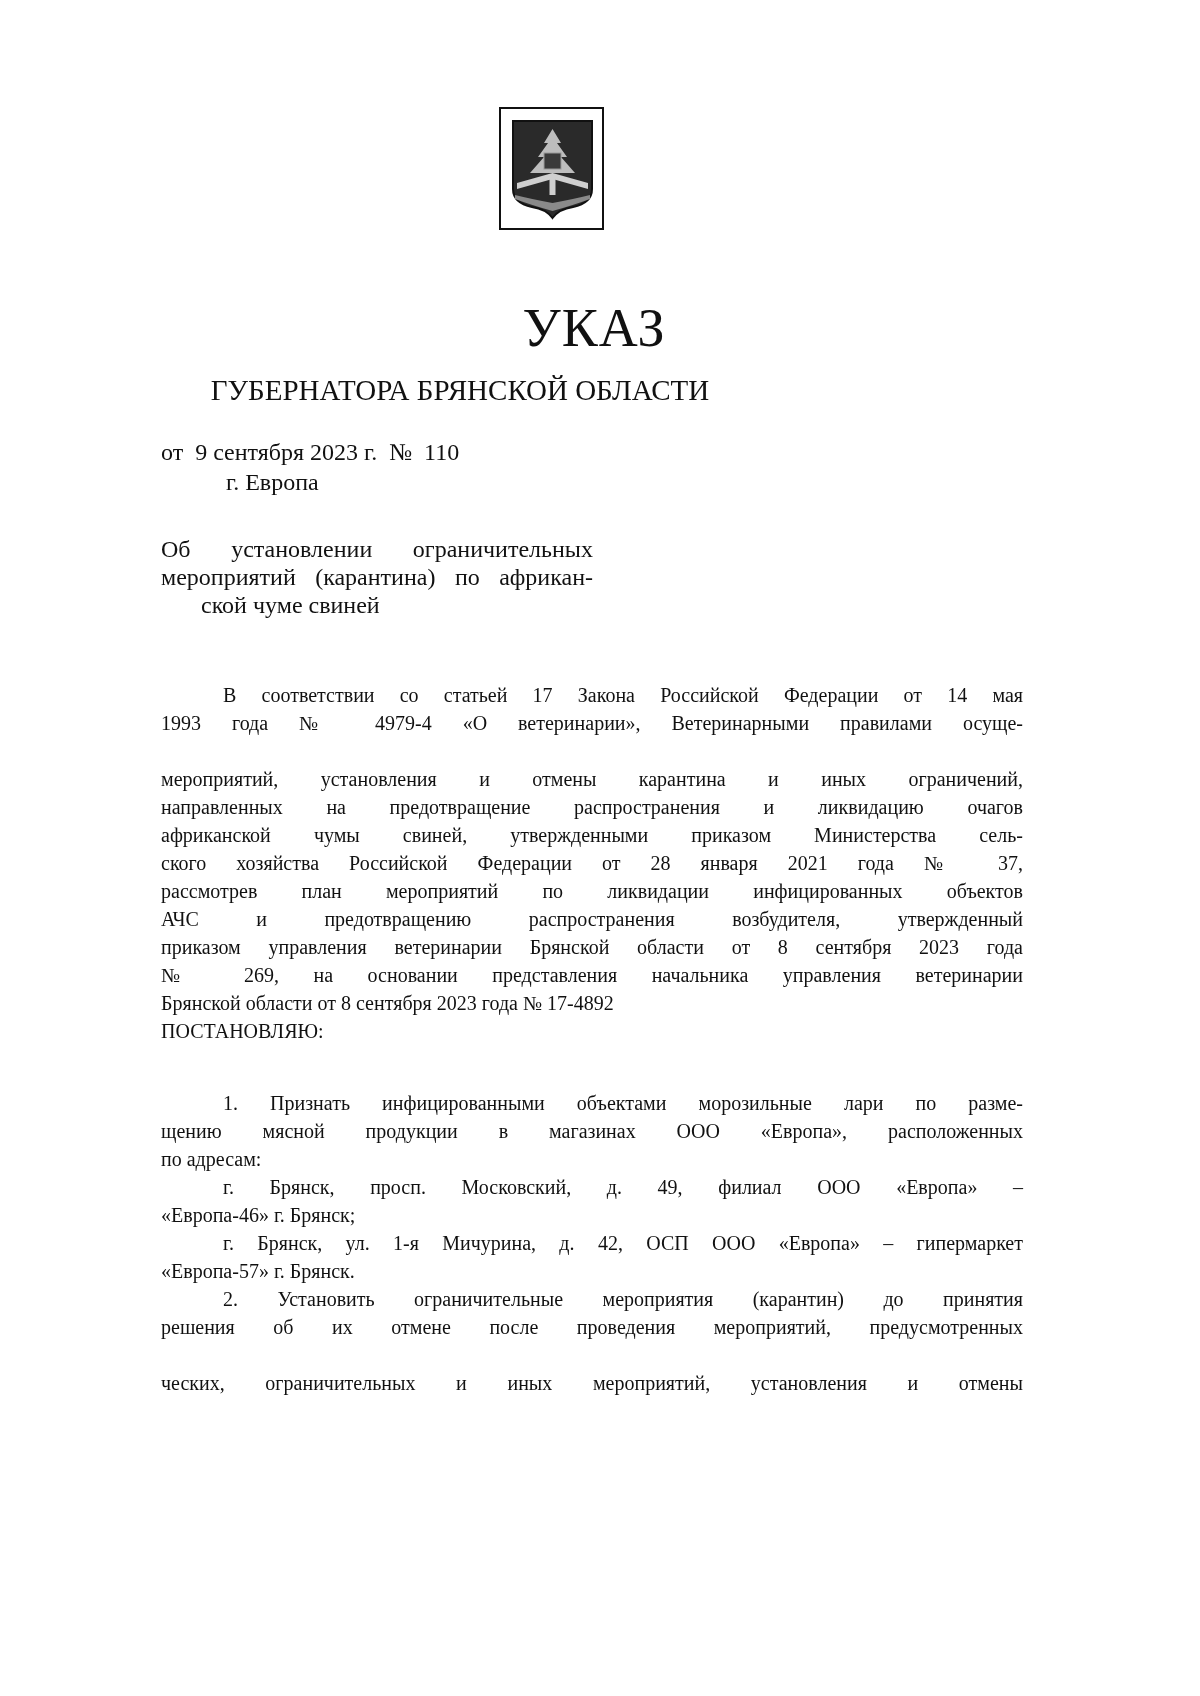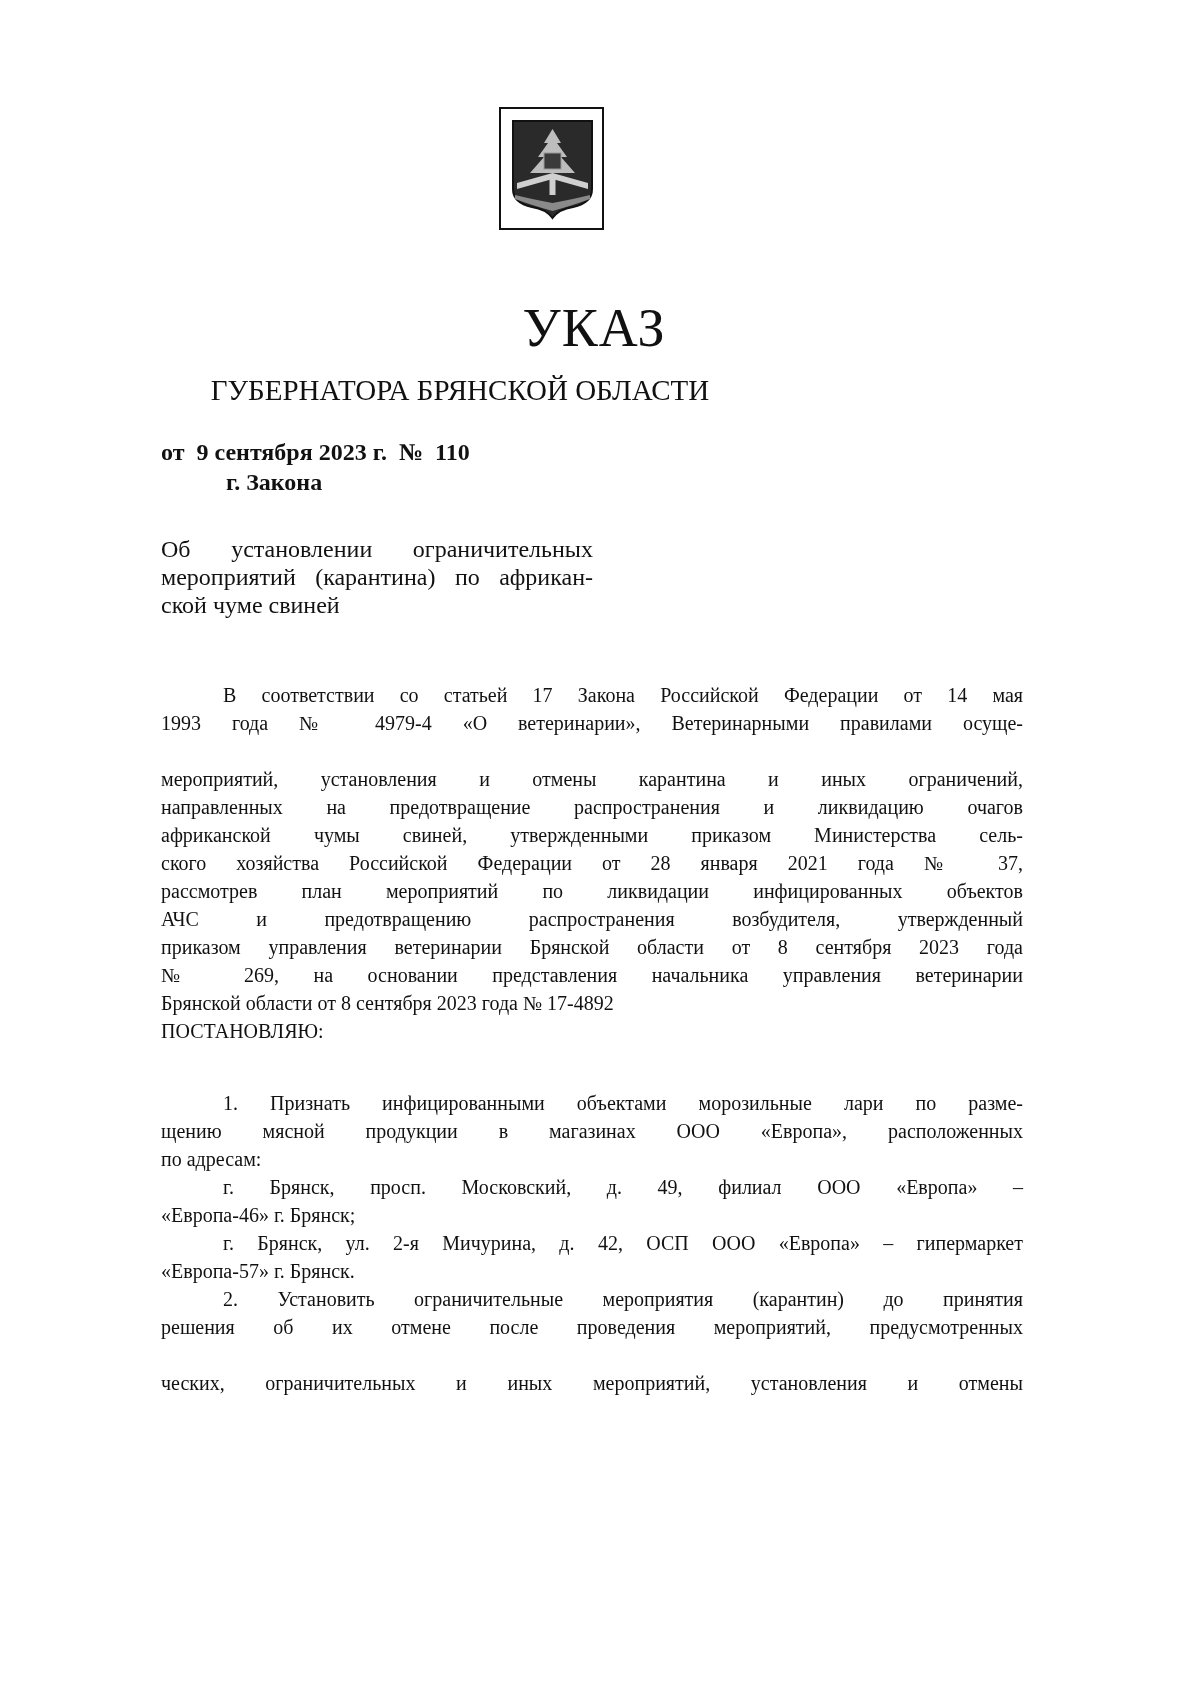--- a/index.html
+++ b/index.html
@@ -18,32 +18,32 @@
     position: absolute; left: 0; width: 1200px; text-align: center;
     top: 298px; font-size: 54px; letter-spacing: 1px; line-height: 60px;
     padding-left: 0;
   }
   .title span { position: relative; left: -6px; }
   .subtitle {
     position: absolute; left: 0; width: 1012px; text-align: center;
     top: 372px; font-size: 29px; line-height: 36px;
   }
   .subtitle span { position: relative; left: -46px; }
-  .meta-line { position: absolute; font-size: 24px; line-height: 30px; white-space: nowrap; font-weight: bold; }
+  .meta-line { position: absolute; font-size: 24px; line-height: 30px; white-space: nowrap; }
   .subject { position: absolute; left: 161px; top: 535px; width: 432px; font-size: 24px; line-height: 28px; }
   .line {
     position: absolute; left: 161px; width: 862px; font-size: 20px; line-height: 28px;
     text-align: justify; text-align-last: justify; white-space: nowrap; height: 28px;
   }
   .line.indent { left: 223px; width: 800px; }
   .line.last { text-align-last: left; }
   .line .txt { display: inline-block; width: 100%; white-space: normal; text-align: justify; text-align-last: justify; }
   .line.last .txt { text-align-last: left; }
   .subject .sl { display: block; text-align: justify; text-align-last: justify; height: 28px; }
-  .subject .sl.last { text-align-last: left; }
+  .subject .sl.last { text-align-last: left; margin-left: 40px; }
 </style>
 </head>
 <body>
 
 <div class="page">
 
   <div class="emblem">
     <svg viewBox="0 0 83 101">
       <path d="M2 2 H81 V70 Q81 84 62 88 Q48 90 41.5 99 Q35 90 21 88 Q2 84 2 70 Z" fill="#2a2a2a" stroke="#111" stroke-width="2"></path>
       <path d="M41.5 10 L50 24 L46 24 L56 38 L50 38 L64 54 L19 54 L33 38 L27 38 L37 24 L33 24 Z" fill="#bdbdbd"></path>
@@ -51,21 +51,21 @@
       <path d="M6 64 L41.5 54 L77 64 L77 70 L41.5 60 L6 70 Z" fill="#cfcfcf"></path>
       <rect x="38.5" y="60" width="6" height="16" fill="#cfcfcf"></rect>
       <path d="M4 76 Q20 80 41.5 84 Q63 80 79 76 L79 80 Q63 86 41.5 92 Q20 86 4 80 Z" fill="#8a8a8a"></path>
     </svg>
   </div>
 
   <div class="title"><span>УКАЗ</span></div>
   <div class="subtitle"><span>ГУБЕРНАТОРА БРЯНСКОЙ ОБЛАСТИ</span></div>
 
   <div class="meta-line" style="left:161px; top:437px; white-space:pre;">от  9 сентября 2023 г.  №  110</div>
-  <div class="meta-line" style="left:226px; top:467px;">г. Закона</div>
+  <div class="meta-line" style="left:226px; top:467px;">г. Европа</div>
 
   <div class="subject">
     <span class="sl">Об установлении ограничительных</span>
     <span class="sl">мероприятий (карантина) по африкан-</span>
     <span class="sl last">ской чуме свиней</span>
   </div>
 
   <div class="line indent" style="top:681px;"><span class="txt">В соответствии со статьей 17 Закона Российской Федерации от 14 мая</span></div>
   <div class="line" style="top:709px;"><span class="txt">1993 года № 4979-4 «О ветеринарии», Ветеринарными правилами осуще-</span></div>
   <div class="line" style="top:765px;"><span class="txt">мероприятий, установления и отмены карантина и иных ограничений,</span></div>
@@ -79,20 +79,20 @@
   <div class="line last" style="top:989px;"><span class="txt">Брянской области от 8 сентября 2023 года № 17-4892</span></div>
   <div class="line last" style="top:1017px;"><span class="txt">ПОСТАНОВЛЯЮ:</span></div>
 
   <div class="line indent" style="top:1089px;"><span class="txt">1. Признать инфицированными объектами морозильные лари по разме-</span></div>
   <div class="line" style="top:1117px;"><span class="txt">щению мясной продукции в магазинах ООО «Европа», расположенных</span></div>
   <div class="line last" style="top:1145px;"><span class="txt">по адресам:</span></div>
 
   <div class="line indent" style="top:1173px;"><span class="txt">г. Брянск, просп. Московский, д. 49, филиал ООО «Европа» –</span></div>
   <div class="line last" style="top:1201px;"><span class="txt">«Европа-46» г. Брянск;</span></div>
 
-  <div class="line indent" style="top:1229px;"><span class="txt">г. Брянск, ул. 2-я Мичурина, д. 42, ОСП ООО «Европа» – гипермаркет</span></div>
+  <div class="line indent" style="top:1229px;"><span class="txt">г. Брянск, ул. 1-я Мичурина, д. 42, ОСП ООО «Европа» – гипермаркет</span></div>
   <div class="line last" style="top:1257px;"><span class="txt">«Европа-57» г. Брянск.</span></div>
 
   <div class="line indent" style="top:1285px;"><span class="txt">2. Установить ограничительные мероприятия (карантин) до принятия</span></div>
   <div class="line" style="top:1313px;"><span class="txt">решения об их отмене после проведения мероприятий, предусмотренных</span></div>
   <div class="line" style="top:1369px;"><span class="txt">ческих, ограничительных и иных мероприятий, установления и отмены</span></div>
 
 </div>
 
 </body></html>

